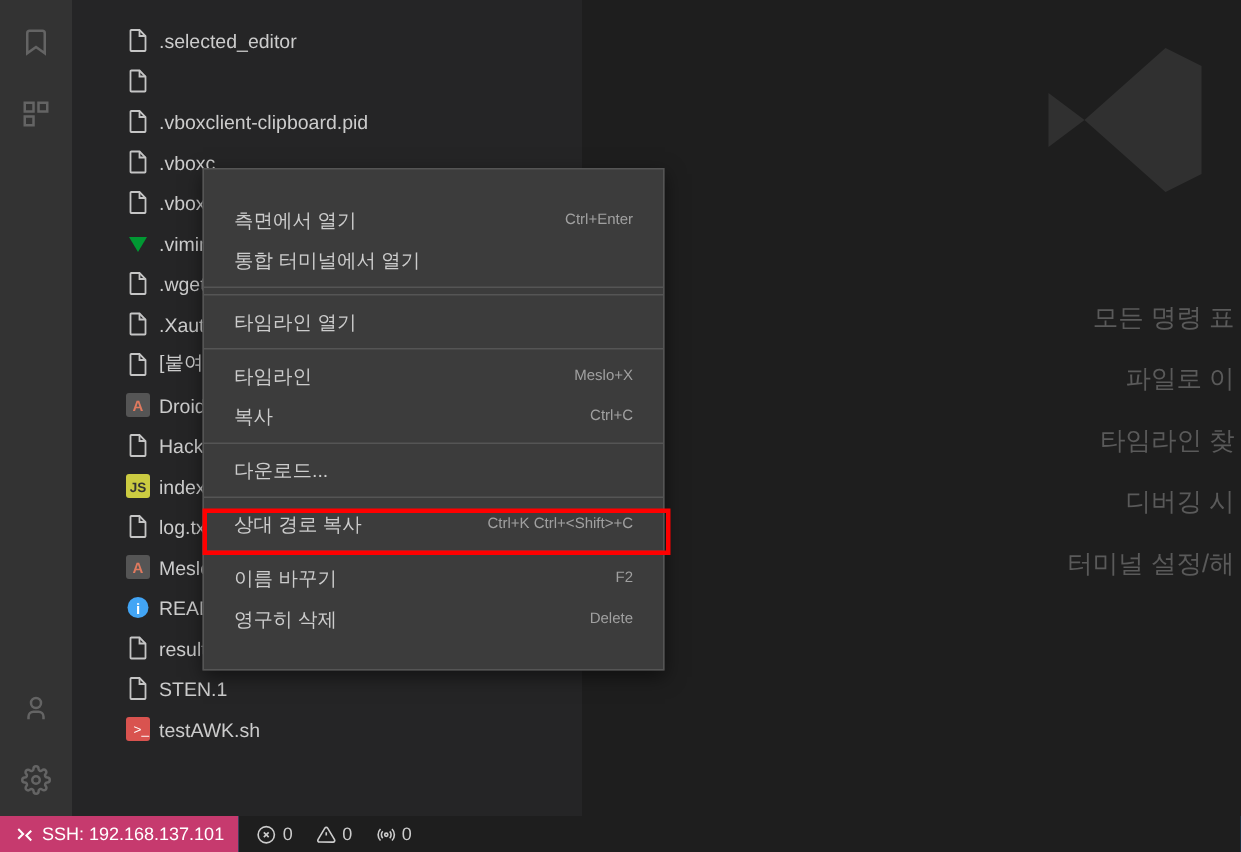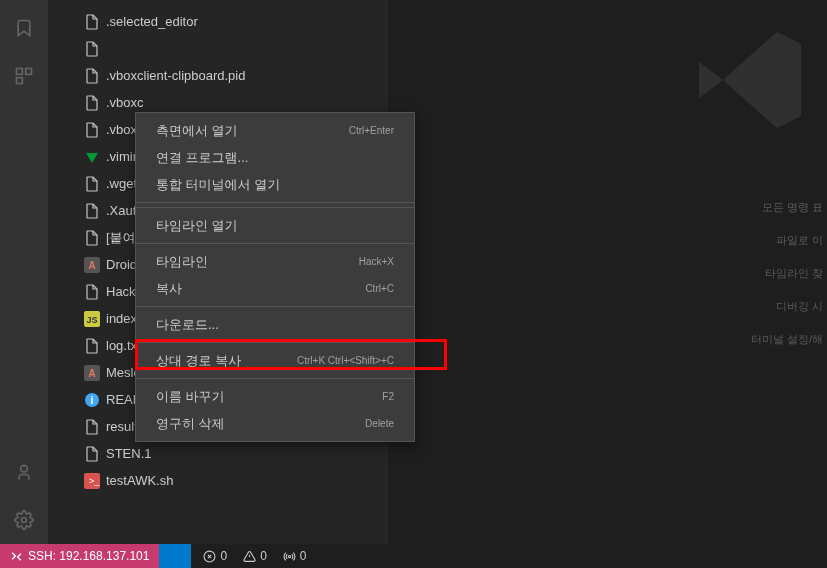--- a/index.html
+++ b/index.html
@@ -43,21 +43,21 @@
       width: 340px;
       height: 544px;
       background: #252526;
       z-index: 2;
     }
     .file-list {
       padding-top: 8px;
     }
     .file-item {
       display: flex;
-      align-items: center;
+      align-items: flex-end;
       height: 27px;
       padding-left: 36px;
       gap: 6px;
       color: #cccccc;
       font-size: 13px;
       white-space: nowrap;
       overflow: hidden;
     }
     .file-icon {
       width: 16px;
@@ -82,34 +82,34 @@
     }
     .welcome-hints {
       position: absolute;
       right: 0;
       top: 200px;
       text-align: right;
       padding-right: 4px;
     }
     .hint-line {
       color: #5a5a5a;
-      font-size: 11px;
+      font-size: 17px;
       margin-bottom: 18px;
       white-space: nowrap;
     }
     .context-menu {
       position: absolute;
       left: 135px;
       top: 112px;
-      width: 280px;
+      width: 308px;
       background: #3c3c3c;
       border: 1px solid #555555;
       box-shadow: 0 4px 12px rgba(0,0,0,0.5);
       z-index: 10;
-      padding: 4px 0;
+      padding: 20px 0;
     }
     .menu-item {
       display: flex;
       align-items: center;
       height: 27px;
       padding: 0 20px;
       color: #cccccc;
       font-size: 13px;
       justify-content: space-between;
     }
@@ -135,21 +135,20 @@
     .status-bar {
       position: absolute;
       left: 0;
       bottom: 0;
       width: 827px;
       height: 24px;
       background: #007acc;
       display: flex;
       align-items: center;
       z-index: 5;
-      gap: 32px;
     }
     .status-remote {
       background: #c63a6e;
       height: 24px;
       display: flex;
       align-items: center;
       padding: 0 10px;
       color: #ffffff;
       font-size: 12px;
       gap: 5px;
@@ -388,34 +387,31 @@
       <div class="hint-line">터미널 설정/해</div>
     </div>
 </div>
 
 <div class="context-menu" id="context-menu">
     <div class="menu-item">
       <span>측면에서 열기</span>
       <span class="menu-shortcut">Ctrl+Enter</span>
     </div>
     <div class="menu-item">
-      <span>연결 프로그램...</span>
-    </div>
-    <div class="menu-item">
       <span>통합 터미널에서 열기</span>
     </div>
     <div class="menu-separator"></div>
     <div class="menu-separator"></div>
     <div class="menu-item">
       <span>타임라인 열기</span>
     </div>
     <div class="menu-separator"></div>
     <div class="menu-item">
       <span>타임라인</span>
-      <span class="menu-shortcut">Hack+X</span>
+      <span class="menu-shortcut">Meslo+X</span>
     </div>
     <div class="menu-item">
       <span>복사</span>
       <span class="menu-shortcut">Ctrl+C</span>
     </div>
     <div class="menu-separator"></div>
     <div class="menu-item">
       <span>다운로드...</span>
     </div>
     <div class="menu-separator"></div>

